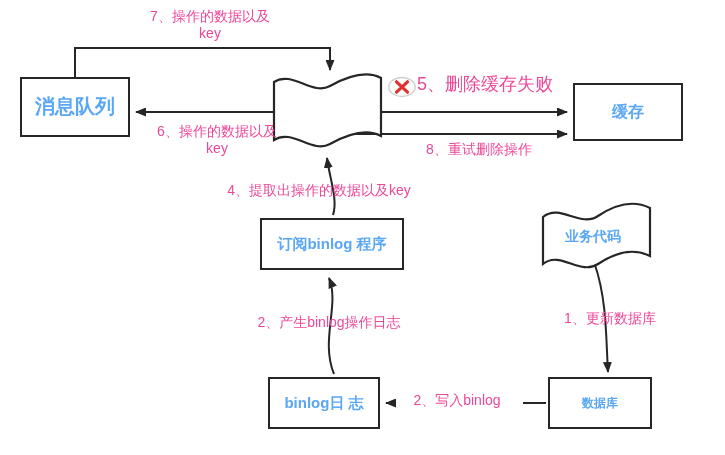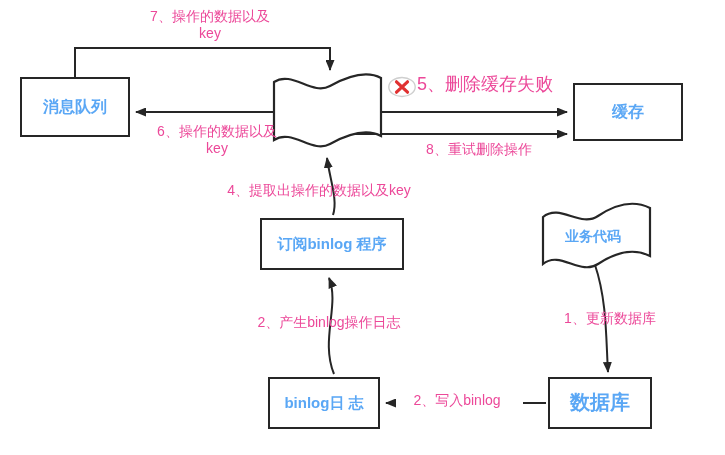--- a/index.html
+++ b/index.html
@@ -57,27 +57,27 @@
     text-align: center;
     white-space: pre-line;
     z-index: 5;
   }
   .fail-badge {
     position: absolute;
     z-index: 6;
   }
 
   
-  #node-mq      { left: 20px;  top: 77px;  width: 110px; height: 60px;  font-size: 16px; }
+  #node-mq      { left: 20px;  top: 77px;  width: 110px; height: 60px;  font-size: 20px; }
   #node-noncode { left: 272px; top: 72px;  width: 110px; height: 76px;  font-size: 15px; }
   #node-cache   { left: 573px; top: 83px;  width: 110px; height: 58px;  font-size: 16px; }
   #node-subbin  { left: 260px; top: 218px; width: 144px; height: 52px;  font-size: 15px; }
   #node-bizcode { left: 541px; top: 205px; width: 104px; height: 62px;  font-size: 14px; }
   #node-binlog  { left: 268px; top: 377px; width: 112px; height: 52px;  font-size: 15px; }
-  #node-db      { left: 548px; top: 377px; width: 104px; height: 52px;  font-size: 20px; }
+  #node-db      { left: 548px; top: 377px; width: 104px; height: 52px;  font-size: 12px; }
 
   
   #lbl-7 { left: 120px; top: 8px;   width: 180px; font-size: 14px; }
   #lbl-6 { left: 121px; top: 123px; width: 192px; font-size: 14px; }
   #lbl-5 { left: 417px; top: 74px;  width: 150px; font-size: 18px; text-align: left; }
   #lbl-8 { left: 400px; top: 141px; width: 158px; font-size: 14px; }
   #lbl-4 { left: 188px; top: 182px; width: 262px; font-size: 14px; }
   #lbl-3 { left: 218px; top: 314px; width: 222px; font-size: 14px; }
   #lbl-1 { left: 545px; top: 310px; width: 130px; font-size: 14px; }
   #lbl-2 { left: 393px; top: 392px; width: 128px; font-size: 14px; }

